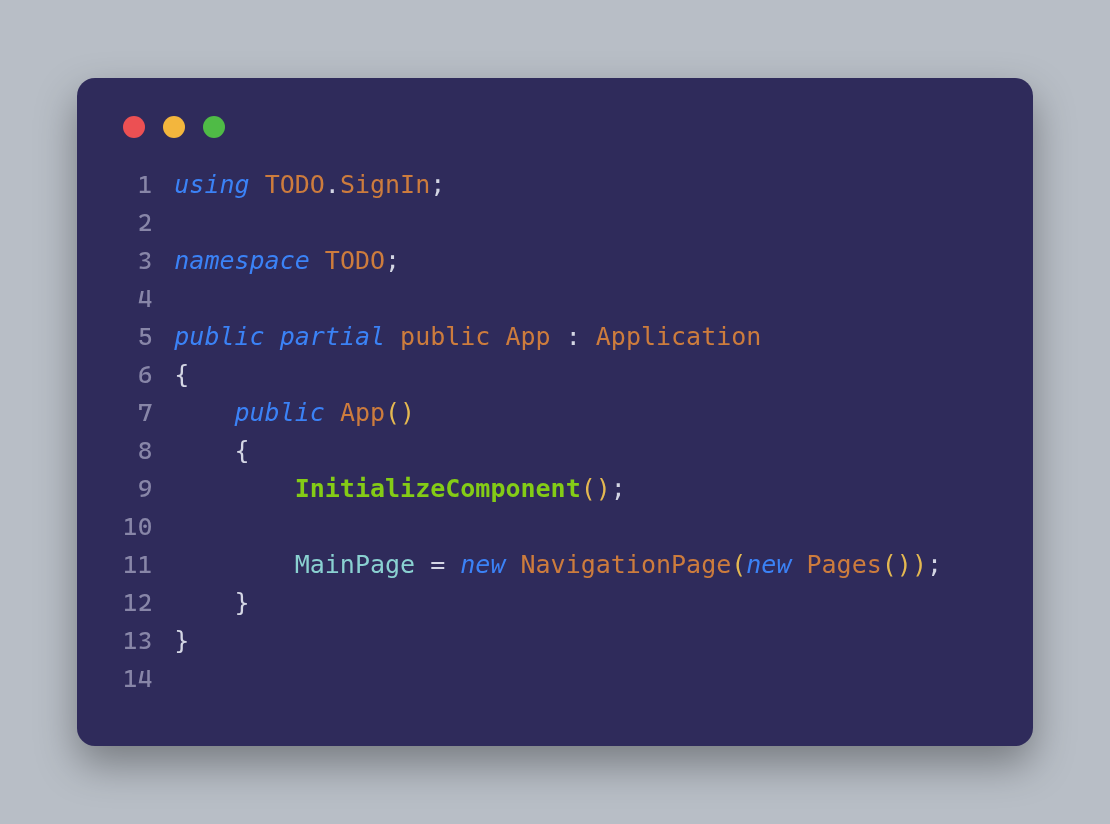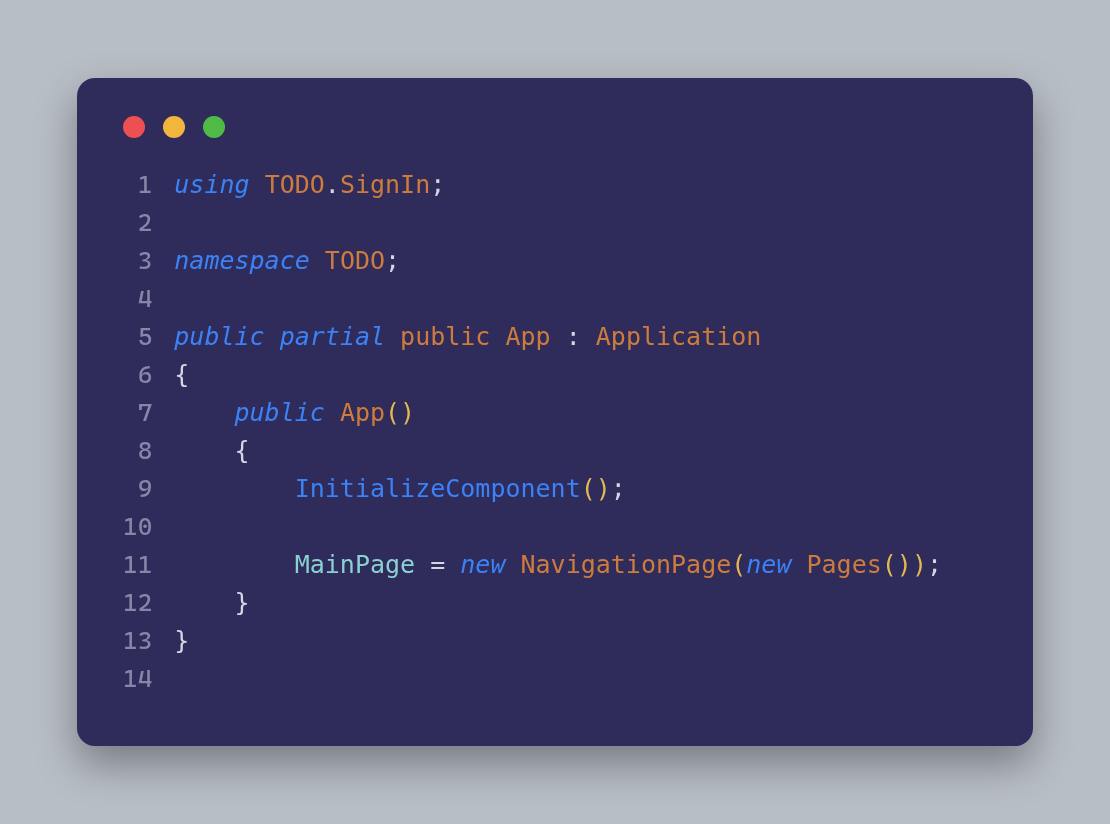--- a/index.html
+++ b/index.html
@@ -31,21 +31,21 @@
       white-space:pre;
     }
     pre.src {
       font-size:25px;
       line-height:38px;
       white-space:pre;
     }
     .tk-kw    { color:#3b82f6; font-style:italic; }    
     .tk-decl  { color:#cd7c3d; }                       
     .tk-punc  { color:#d4d6e4; }
-    .tk-method{ color:#3b82f6; }
+    .tk-method{ color:#84cc16;font-weight:bold; }
     .tk-prop  { color:#8ad1d1; }
     .tk-paren { color:#e4b851; }
   </style>
 </head>
 <body>
 
 <div class="window">
   <div class="traffic">
     <div class="dot red"></div>
     <div class="dot yellow"></div>

